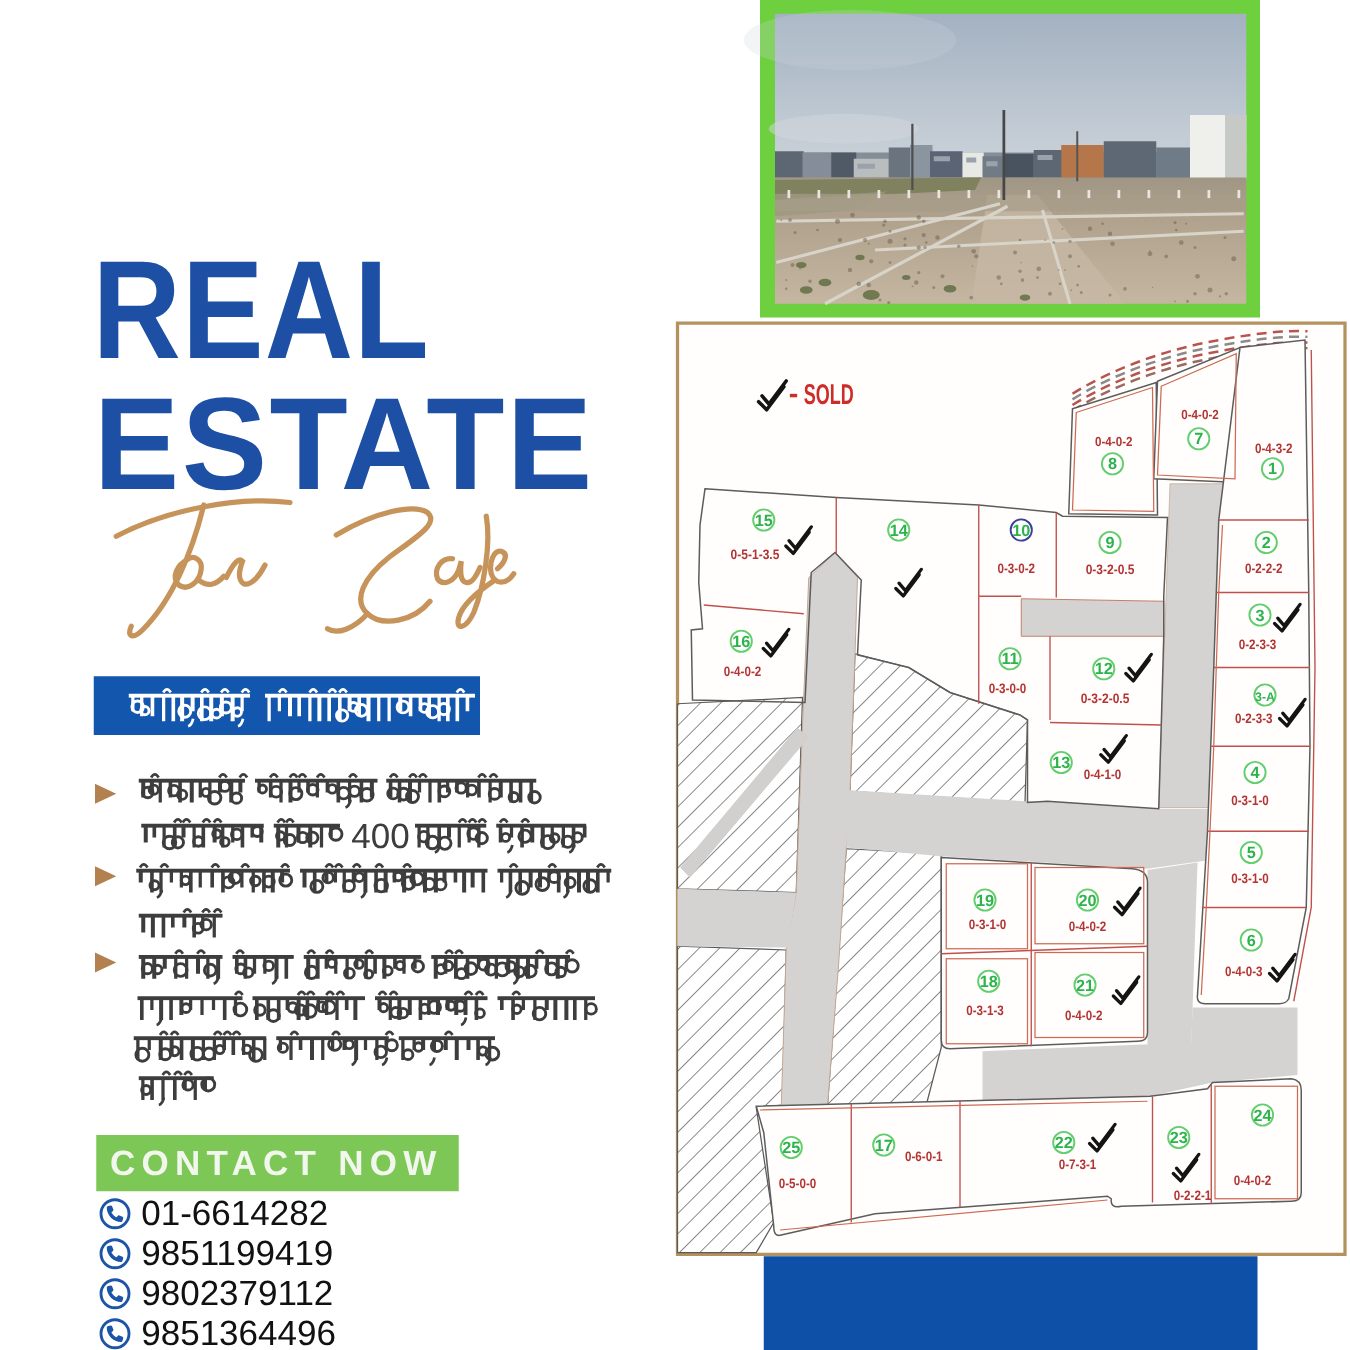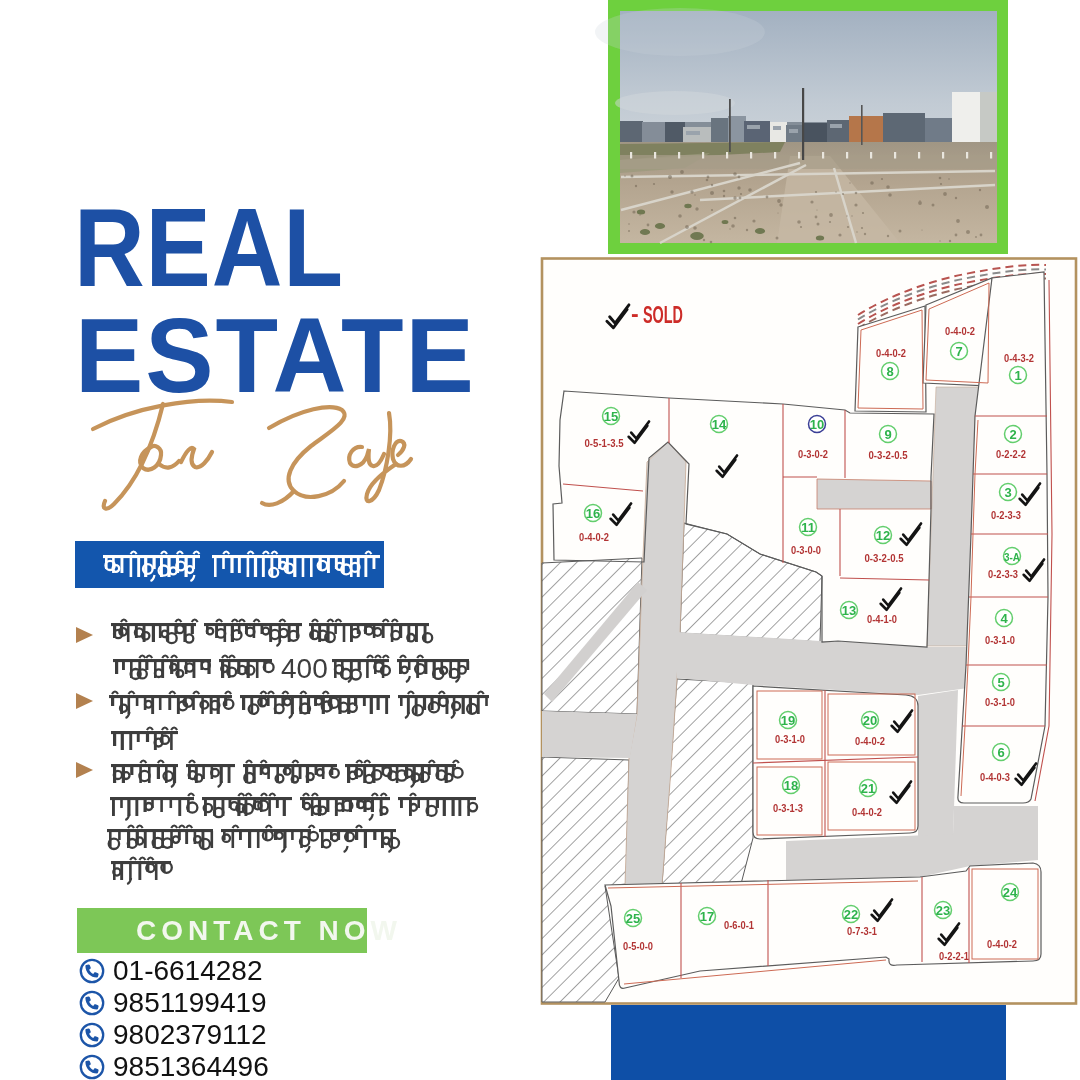--- a/index.html
+++ b/index.html
@@ -1079,16 +1079,16 @@
           <path d="M164.9 24.6c-7.7-18.6-28-28.5-47.4-23.2l-88 24C12.1 30.2 0 46 0 64C0 311.4 200.6 512 448 512c18 0 33.8-12.1 38.6-29.5l24-88c5.3-19.4-4.6-39.7-23.2-47.4l-96-40c-16.3-6.8-35.2-2.1-46.3 11.6L304.7 368C234.3 334.7 177.3 277.7 144 207.3L193.3 167c13.7-11.1 18.4-30 11.6-46.3l-40-96z" fill="#1c55a8"></path>
         </g>
       </g>
 <text x="113" y="1076" font-size="28" fill="#111" font-family="Liberation Sans, sans-serif">9851364496</text>
   </svg>
 
   <div class="abs" style="left:75px; top:541px; width:309px; height:47px; background:#1356ad; z-index:-1;"></div>
 
   <div class="abs" style="left:77px; top:908px; width:290px; height:45px; background:#7dc757;"></div>
 
-  <div class="abs" style="left:88px; top:915px; font-size:28px; font-weight:bold; color:#f2f7ee; letter-spacing:5px;margin-left:48px;">CONTACT NOW</div>
+  <div class="abs" style="left:88px; top:915px; font-size:28px; font-weight:bold; color:#f2f7ee; letter-spacing:5px;">CONTACT NOW</div>
 
   <div class="abs" style="left:611px; top:1005px; width:395px; height:75px; background:#0e4fa7;"></div>
 
 </div>
 </body></html>

